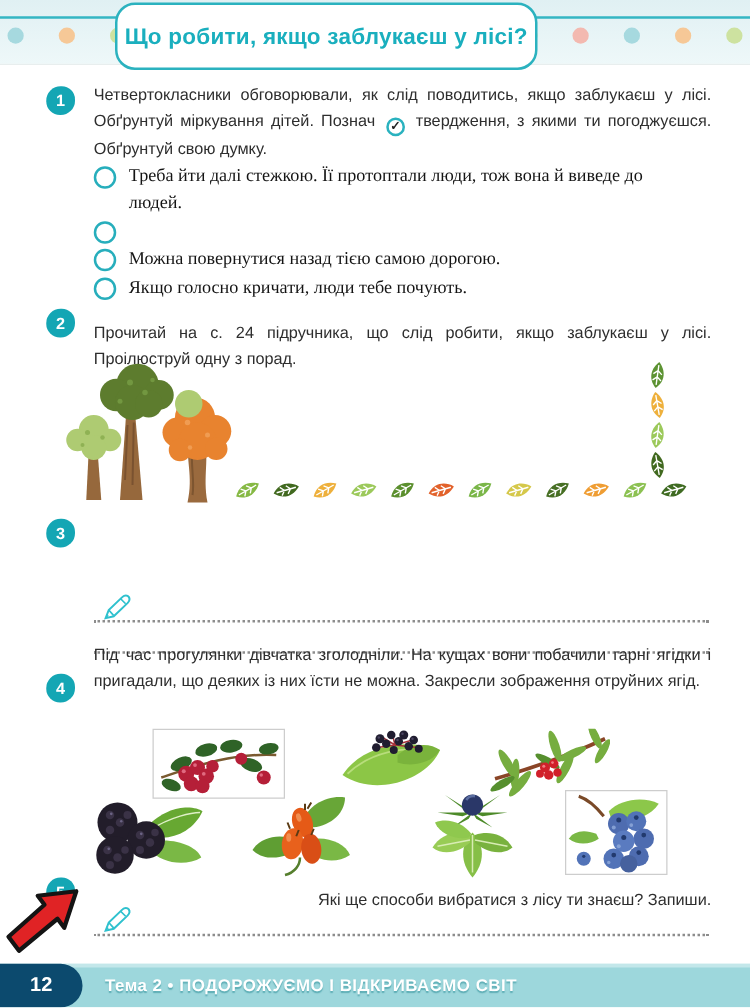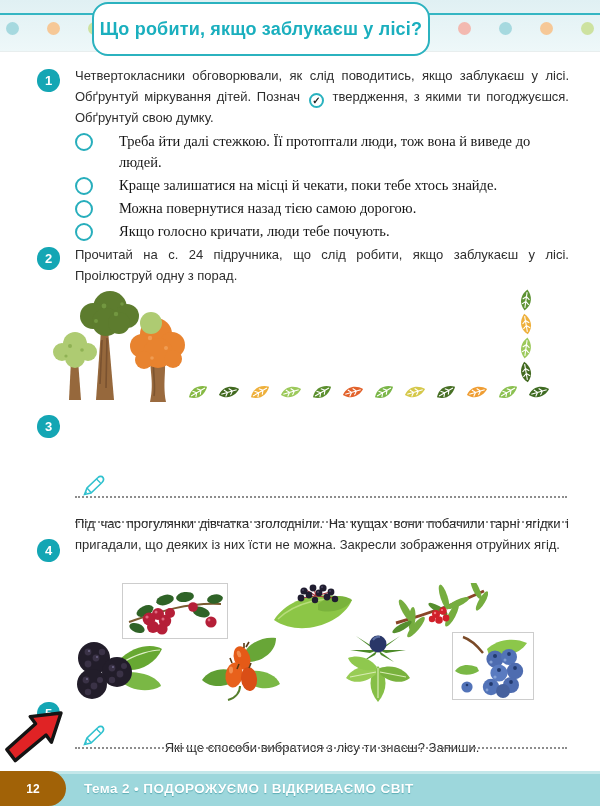--- a/index.html
+++ b/index.html
@@ -21,21 +21,21 @@
   
   .badge { position:absolute; left:37px; width:23px; height:23px; border-radius:50% 46% 50% 48%;
            background:#14a6b4; color:#fff; font-weight:bold; font-size:13px;
            display:flex; align-items:center; justify-content:center; }
   .task-text { position:absolute; left:75px; width:494px; font-size:13px; line-height:20.5px;
                color:#2e2e2e; text-align:justify; }
   .checkicon { display:inline-flex; width:15px; height:15px; border:2px solid #2ab2bf; border-radius:50%;
                align-items:center; justify-content:center; font-size:10px; font-weight:bold; color:#222;
                vertical-align:-3px; margin:0 3px; background:#fff; }
   .options { position:absolute; left:75px; top:131px; width:472px; }
-  .option { display:flex; gap:26px; margin-bottom:2px; }
+  .option { display:flex; gap:10px; margin-bottom:2px; }
   .opt-circle { flex:0 0 auto; width:18px; height:18px; border:2.2px solid #27aebc; border-radius:50%;
                 background:#fff; margin-top:2px; }
   .opt-text { font-family:"Liberation Serif", serif; font-size:14.5px; line-height:21px; color:#141414; }
 
   
   .trees { position:absolute; left:48px; top:288px; }
   .leaf-row { position:absolute; left:186px; top:380px; display:flex; gap:7px; }
   .leaf-col { position:absolute; left:514px; top:288px; display:flex; flex-direction:column; gap:0px; }
   .leaf { display:inline-block; width:24px; height:24px; }
 
@@ -43,23 +43,23 @@
   .dotline { position:absolute; left:75px; width:492px; height:0; border-top:2.2px dotted #8d8d8d; }
   .pencil { position:absolute; width:26px; height:26px; }
 
   
   .berry { position:absolute; }
   .frame { border:1px solid #cdcdcd; background:#fff; }
 
   
   .footer-bar { position:absolute; left:0; top:771px; width:600px; height:35px; background:#9dd7dc;
                 box-shadow:inset 0 3px 0 #c3e7ea; }
-  .footer-badge { position:absolute; left:0; top:771px; width:66px; height:35px; background:#a16207;
+  .footer-badge { position:absolute; left:0; top:771px; width:66px; height:35px; background:#0c4a6e;
                   border-radius:0 18px 18px 0; display:flex; align-items:center; justify-content:center;
-                  color:#fff; font-weight:bold; font-size:12px; z-index:2; }
+                  color:#fff; font-weight:bold; font-size:16px; z-index:2; }
   .footer-text { position:absolute; left:84px; top:771px; height:35px; display:flex; align-items:center;
                  color:#fff; font-weight:bold; font-size:13.5px; letter-spacing:.4px;
                  text-shadow:0 1px 1px rgba(10,120,130,.45); }
 
   .red-arrow { position:absolute; left:1px; top:705px; z-index:3; }
 </style>
 </head>
 <body>
 
 <div class="page">
@@ -94,34 +94,33 @@
     <span class="checkicon">✓</span>
     <span>твердження, з якими ти погоджуєшся. Обґрунтуй свою думку.</span>
   </div>
   <div class="options">
     <div class="option">
       <span class="opt-circle"></span>
       <span class="opt-text">Треба йти далі стежкою. Її протоптали люди, тож вона й виведе до людей.</span>
     </div>
     <div class="option">
       <span class="opt-circle"></span>
-      <span class="opt-text">Краще залишатися на місці й чекати, поки тебе хтось знайде.</span>
     </div>
     <div class="option">
       <span class="opt-circle"></span>
       <span class="opt-text">Можна повернутися назад тією самою дорогою.</span>
     </div>
     <div class="option">
       <span class="opt-circle"></span>
       <span class="opt-text">Якщо голосно кричати, люди тебе почують.</span>
     </div>
   </div>
 
   <div class="badge" style="top:247px">2</div>
-  <div class="task-text" style="top:245px">Прочитай на с. 24 підручника, що слід робити, якщо заблукаєш у лісі. Проілюструй одну з порад.</div>
+  <div class="task-text" style="top:256px">Прочитай на с. 24 підручника, що слід робити, якщо заблукаєш у лісі. Проілюструй одну з порад.</div>
 
   <svg class="trees" width="142" height="118" viewBox="0 0 142 118">
 
     <path d="M53 42 L48 112 L66 112 L60 42 Z" fill="#96683c"></path>
     <path d="M54 52 L52 96 M59 50 L58 100" stroke="#7a5230" stroke-width="1.6" fill="none"></path>
     <g fill="#5d7c2e">
       <circle cx="62" cy="20" r="17"></circle>
         <circle cx="45" cy="28" r="13"></circle>
         <circle cx="79" cy="28" r="12"></circle>
       <circle cx="58" cy="34" r="14"></circle>
@@ -424,21 +423,21 @@
       <g fill="#8ea9da" opacity=".85">
         <circle cx="38" cy="29" r="1.6"></circle>
           <circle cx="52" cy="27" r="1.5"></circle>
           <circle cx="42" cy="44" r="1.6"></circle>
           <circle cx="34" cy="57" r="1.4"></circle>
       </g>
     </svg>
   </div>
 
   <div class="badge" style="top:702px">5</div>
-  <div class="task-text" style="top:738px; text-align:center">Які ще способи вибратися з лісу ти знаєш? Запиши.</div>
+  <div class="task-text" style="top:710px; text-align:right">Які ще способи вибратися з лісу ти знаєш? Запиши.</div>
   <svg class="pencil" style="left:80px; top:723px" viewBox="0 0 26 26">
     <path d="M4.5 21.5 L7 15 L18 4.5 C19.5 3 22 3 23 4.5 C24 6 23.5 8 22 9.5 L11 20 Z" fill="#fff" stroke="#2fc1ce" stroke-width="1.6"></path>
     <path d="M7 15 L11 19.5 M16.5 6 L20.5 10" stroke="#2fc1ce" stroke-width="1.4" fill="none"></path>
     <path d="M4.5 21.5 L7 19.8 L6.2 18.6 Z" fill="#2fc1ce"></path>
   </svg>
   <div class="dotline" style="top:747px"></div>
 
   <svg class="red-arrow" width="66" height="60" viewBox="0 0 66 60">
     <path d="M5.8 44.4 L34.6 18.8 L29.2 11.6 L60 8 L50.4 37.2 L45 30 L14.2 55.6 Z" fill="#e02325" stroke="#141414" stroke-width="3.4" stroke-linejoin="round"></path>
   </svg>

